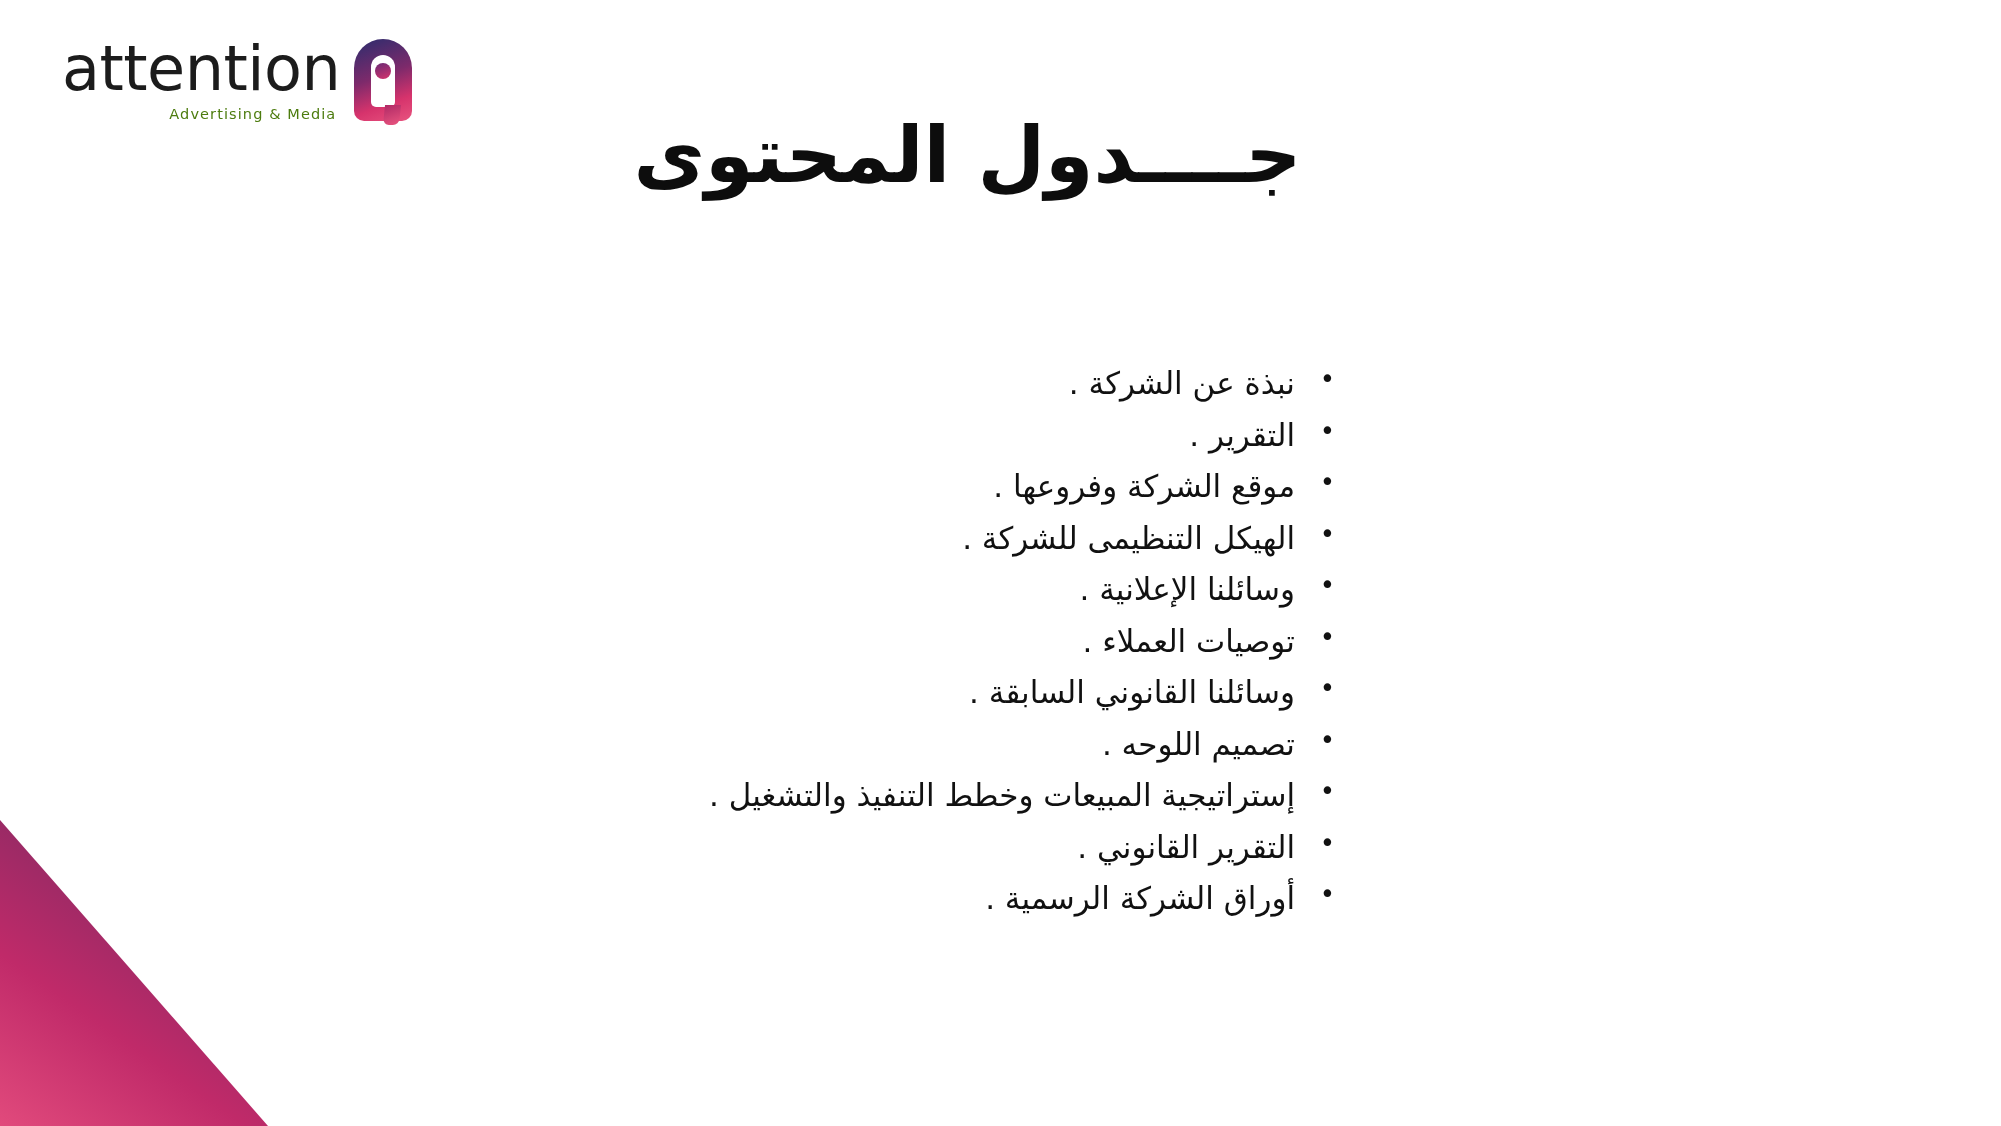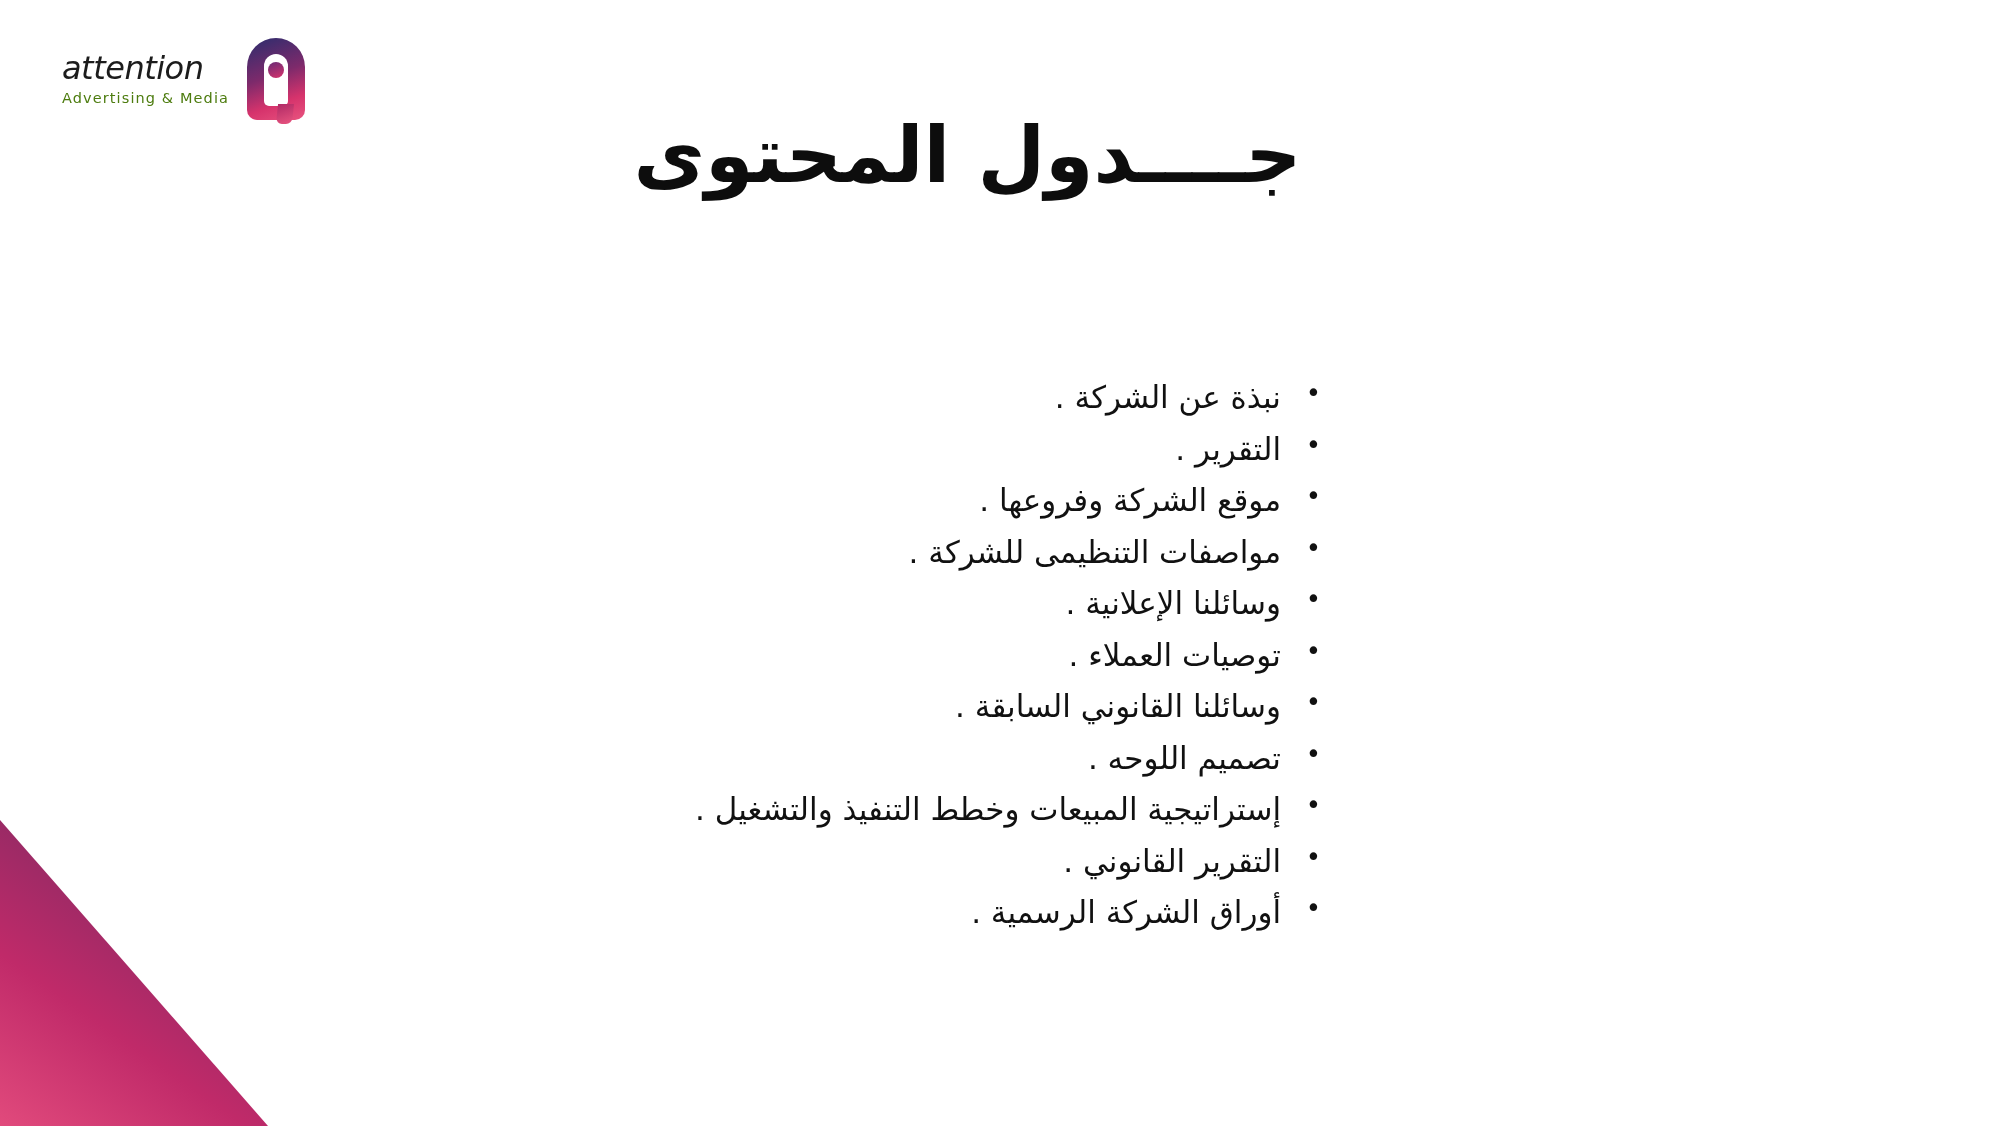--- a/index.html
+++ b/index.html
@@ -64,26 +64,25 @@
     transform: skewX(-6deg);
   }
   .logo-text {
     display: flex;
     flex-direction: column;
     align-items: flex-start;
     direction: ltr;
   }
   .logo-word {
     font-family: "DejaVu Sans", sans-serif;
-    font-size: 32px;
+    font-size: 62px;
     font-weight: 400;
     color: #1c1c1c;
     letter-spacing: -0.5px;
     line-height: 1;
-    font-style: italic;
   }
   .logo-sub {
     margin-top: 6px;
     font-family: "DejaVu Sans", sans-serif;
     font-size: 14.5px;
     letter-spacing: 1.1px;
     color: #4d7c0f;
     align-self: flex-end;
     padding-right: 4px;
   }
@@ -103,21 +102,21 @@
     padding-right: 66px;
   }
 
   
   .toc {
     position: absolute;
     top: 368px;
     right: 660px;
     width: 1280px;
     list-style: none;
-    margin: 14px;
+    margin: 0;
     padding: 0;
     direction: rtl;
   }
   .toc li {
     position: relative;
     font-family: "DejaVu Sans", sans-serif;
     font-size: 31px;
     color: #111111;
     line-height: 1.0;
     padding: 0 46px 0 0;
@@ -159,21 +158,21 @@
     <div class="logo-sub">Advertising &amp; Media</div>
   </div>
 </div>
 
 <div class="slide-title">جــــدول المحتوى</div>
 
 <ul class="toc">
   <li>نبذة عن الشركة .</li>
   <li>التقرير .</li>
   <li>موقع الشركة وفروعها .</li>
-  <li>مواصفات التنظيمى للشركة .</li>
+  <li>الهيكل التنظيمى للشركة .</li>
   <li>وسائلنا الإعلانية .</li>
   <li>توصيات العملاء .</li>
   <li>وسائلنا القانوني السابقة .</li>
   <li>تصميم اللوحه .</li>
   <li>إستراتيجية المبيعات وخطط التنفيذ والتشغيل .</li>
   <li>التقرير القانوني .</li>
   <li>أوراق الشركة الرسمية .</li>
 </ul>
 
 <div class="corner-triangle"></div>

